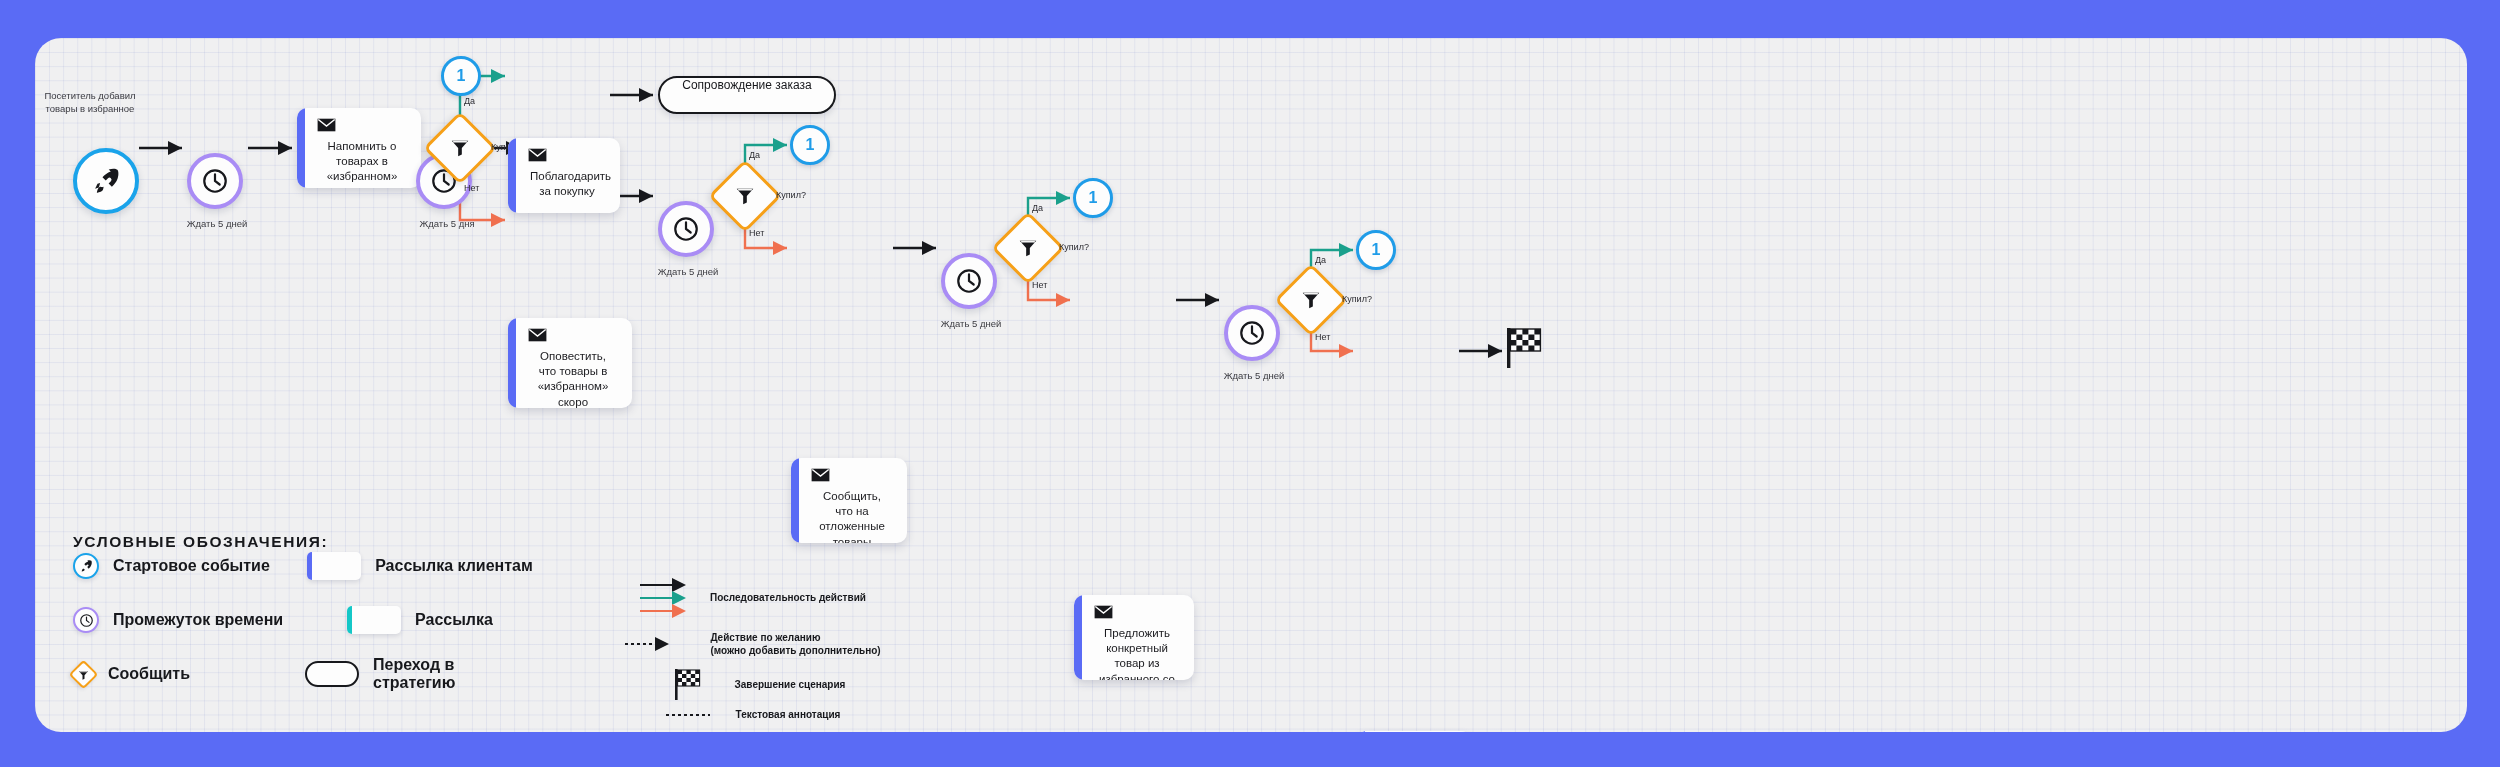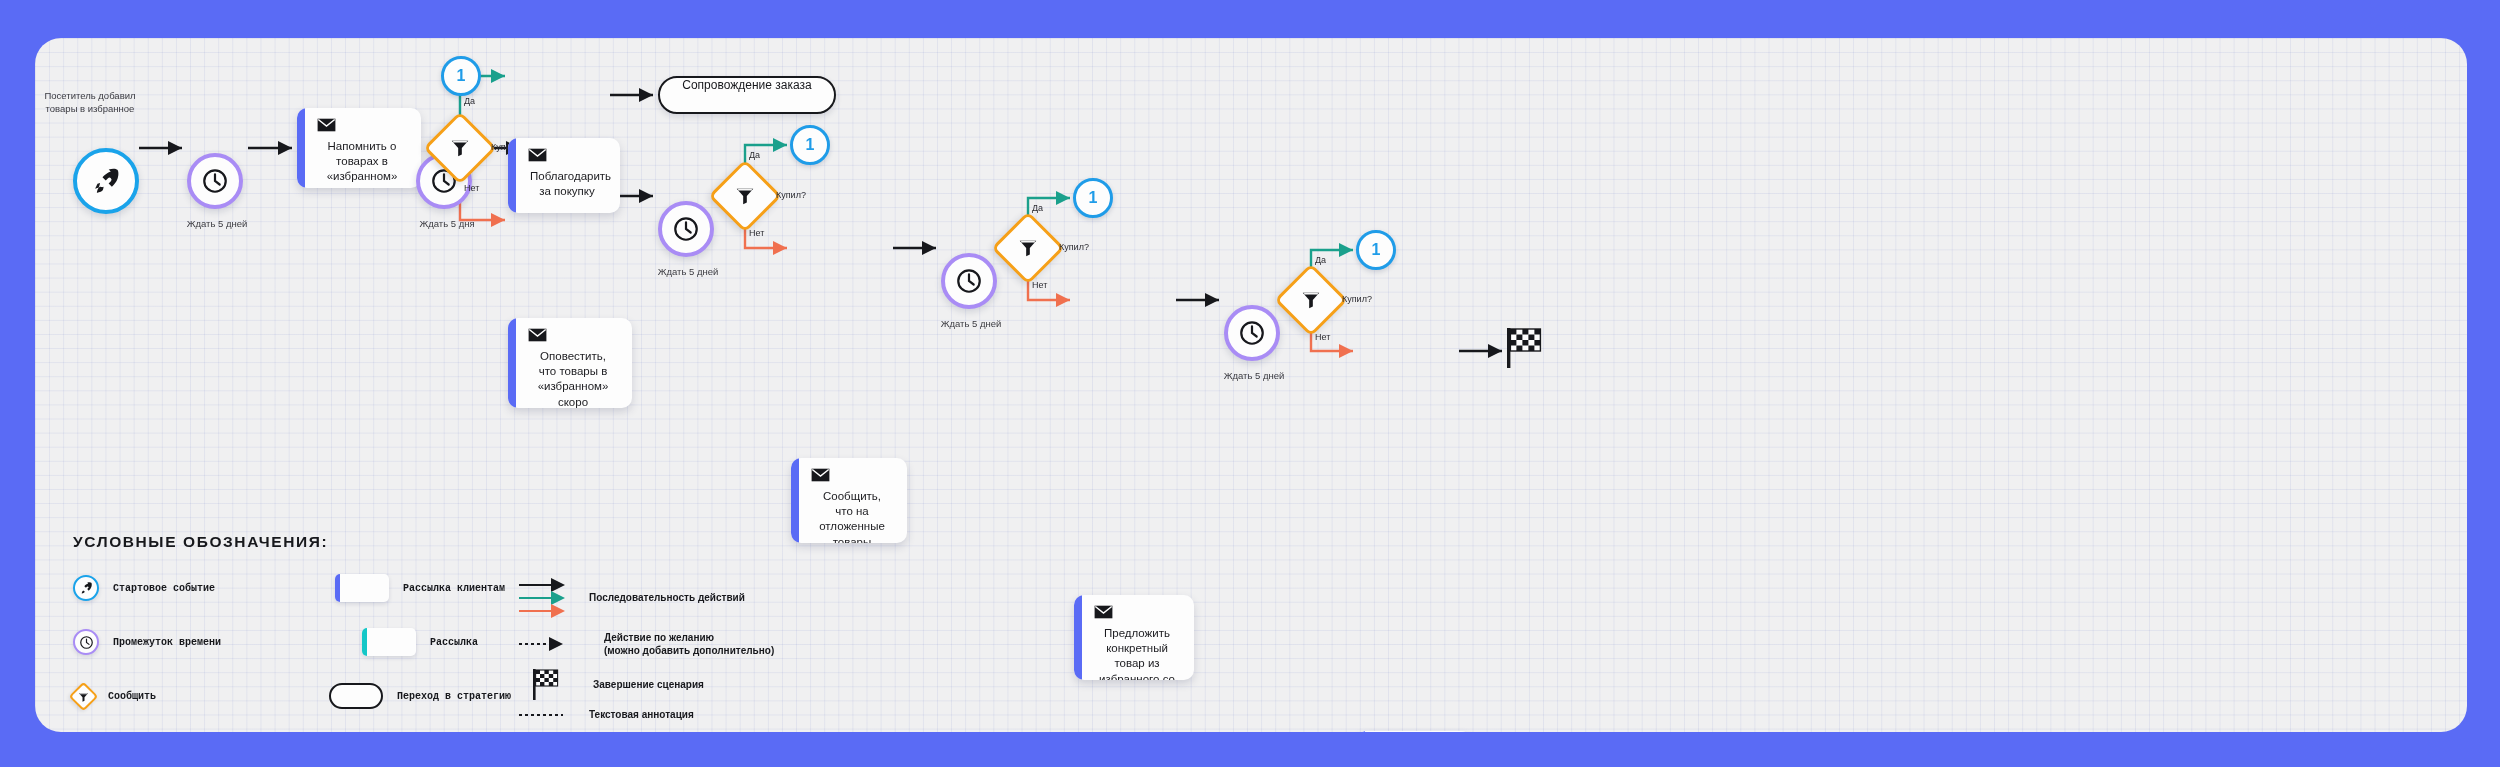--- a/index.html
+++ b/index.html
@@ -99,49 +99,49 @@
     font-size: 9.5px; color: #3a3a40; line-height: 1.35;
   }
   .edge-label {
     position: absolute; font-size: 9px; color: #2c2c32; white-space: nowrap;
   }
 
   
   #legend { position: absolute; left: 38px; top: 495px; width: 560px; }
   #legend h2 {
     font-size: 15.5px; font-weight: 700; letter-spacing: 1.6px;
-    color: #17181c; margin-bottom: 22px;
+    color: #17181c; 
   }
   .lg-grid { display: flex; gap: 0; }
   .lg-col { display: flex; flex-direction: column; gap: 24px; }
   .lg-col.c1 { width: 232px; }
   .lg-col.c2 { width: 230px; align-items: center; }
   .lg-row { display: flex; align-items: center; gap: 14px; height: 30px; }
-  .lg-row .lbl { font-size: 10px; color: #17181c; font-weight: 600; font-family: Liberation Mono, monospace; }
+  .lg-row .lbl { font-size: 16px; color: #17181c; font-weight: 600; }
   .lg-circ { width: 26px; height: 26px; border-radius: 50%; background: #fdfdfd;
              display:flex; align-items:center; justify-content:center;
              box-shadow: 0 2px 4px rgba(40,50,90,.14); flex: 0 0 auto; }
   .lg-circ.blue { border: 2.5px solid #1aa3ea; }
   .lg-circ.purple { border: 2.5px solid #a98cf5; }
   .lg-dia { width: 21px; height: 21px; background:#fdfdfd; border: 2px solid #f6a018;
             border-radius: 4px; transform: rotate(45deg);
             display:flex; align-items:center; justify-content:center; flex:0 0 auto;
             box-shadow: 0 2px 4px rgba(40,50,90,.12); }
   .lg-dia > * { transform: rotate(-45deg); }
   .lg-card { width: 54px; height: 28px; background:#fdfdfd; border-radius:5px;
              position: relative; box-shadow: 0 2px 4px rgba(40,50,90,.14); flex:0 0 auto; }
   .lg-card::before { content:""; position:absolute; left:0; top:0; bottom:0; width:5px;
              border-radius: 5px 0 0 5px; }
   .lg-card.mail::before { background: #5a6bf5; }
   .lg-card.act::before  { background: #14c7c7; }
   .lg-pill { width: 54px; height: 26px; background:#fdfdfd; border: 2px solid #17181c;
              border-radius: 999px; flex:0 0 auto; }
 
   #legend-arrows { position: absolute; left: 482px; top: 540px; width: 470px; }
-  .ar-row { display: flex; align-items: center; }
+  .ar-row { display: flex; align-items: center; justify-content: center; }
   .ar-txt { font-size: 10px; color: #17181c; font-weight: 600; line-height: 1.35; }
   .flagwrap { display:flex; align-items:center; }
 </style>
 </head>
 <body>
 
 <div id="page">
   <div id="canvas">
 
     <svg id="edges" viewBox="0 0 2432 694">

